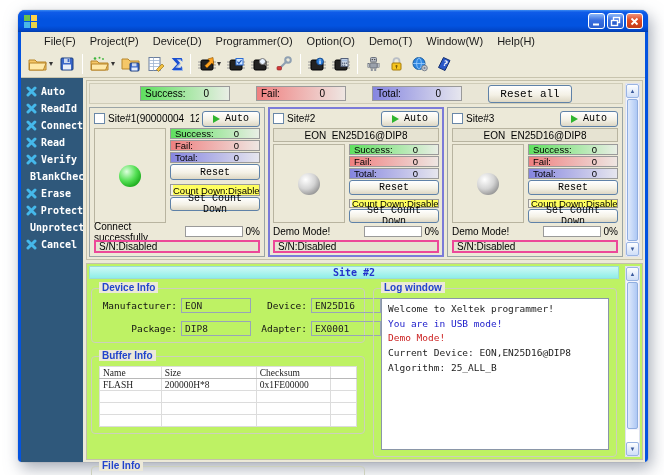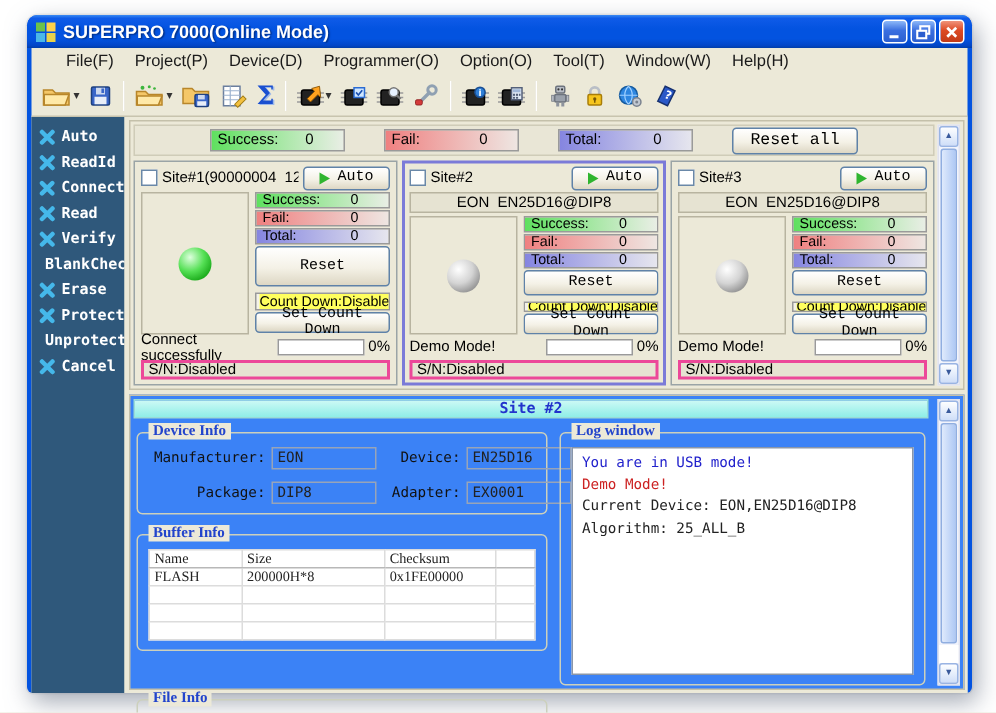--- a/index.html
+++ b/index.html
@@ -59,47 +59,47 @@
   .auto-btn{margin-left:auto;width:58px;height:16px;gap:5px;font-size:10px;flex:none}
   .play{width:0;height:0;border-left:7px solid #2fb52f;border-top:4px solid transparent;border-bottom:4px solid transparent}
   .device-bar{height:14px;border:1px solid #b8b4a0;background:#e6e3d2;font-size:10px;display:flex;align-items:center;justify-content:center;white-space:pre;overflow:hidden}
   .site-main{flex:1;display:flex;gap:4px;min-height:0}
   .led-panel{width:72px;border:1px solid #b8b4a0;display:flex;align-items:center;justify-content:center;flex:none}
   .led{width:22px;height:22px;border-radius:50%}
   .led.green{background:radial-gradient(circle at 35% 30%,#ddffdd,#55e055 45%,#1faf1f 75%,#128a12)}
   .led.gray{background:radial-gradient(circle at 35% 30%,#ffffff,#d4d4d4 45%,#9a9a9a 75%,#7f7f7f)}
   .site-right{flex:1;display:flex;flex-direction:column;gap:1px;min-width:0;overflow:hidden}
   .sbar{height:11px;border:1px solid #9a9a9a;font-size:9.5px;display:flex;align-items:center;padding:0 4px}
-  .reset-btn{height:27px;font-size:10px}
+  .reset-btn{height:16px;font-size:10px}
   .countdown{height:12px;border:1px solid #9a9a9a;background:#f4f2e8;display:flex;align-items:center;padding:0 2px;margin-top:3px;overflow:hidden}
   .cd-text{background:#ffff5e;font-size:9.5px;white-space:nowrap}
   .setcd-btn{height:14px;font-size:10px}
   .site-status{display:flex;align-items:center;gap:3px;height:13px;font-size:10px}
   .progress{margin-left:auto;width:58px;height:11px;border:1px solid #9a9a9a;background:#fff;flex:none}
   .sn-bar{height:13px;border:2px solid #ec4899;background:#e6e3d2;font-size:10px;display:flex;align-items:center;padding:0 3px;white-space:nowrap;overflow:hidden}
 
   
   .vscroll{width:15px;display:flex;flex-direction:column;background:#f2f4fc;border:1px solid #e0e2ee;flex:none}
   .scroll-btn{height:14px;border:1px solid #99b4e3;border-radius:2px;background:linear-gradient(180deg,#fdfeff,#cfdef8);
     color:#3a5a9c;font-size:6px;display:flex;align-items:center;justify-content:center;flex:none}
   .scroll-thumb{flex:1;margin:1px 1px;background:linear-gradient(90deg,#dfeafc,#aec8f4);border:1px solid #90aee0;border-radius:2px}
   .scroll-gap{height:12px;background:#fff;flex:none}
 
   
-  .bottom-region{flex:1;margin-top:3px;border:1px solid #c4c0aa;background:#3b82f6;display:flex;padding:2px;min-height:0;gap:6px}
+  .bottom-region{flex:1;margin-top:3px;border:1px solid #c4c0aa;background:#bef264;display:flex;padding:2px;min-height:0;gap:6px}
   .bottom-inner{flex:1;display:flex;flex-direction:column;min-width:0}
   .detail-header{height:13px;background:linear-gradient(180deg,#cdf9f5,#8feee7);border:1px solid #9adcd6;
     display:flex;align-items:center;justify-content:center;font-size:10px;font-weight:bold;
     font-family:"DejaVu Sans Mono",monospace;color:#2233cc;flex:none}
   .detail-body{flex:1;display:flex;gap:8px;margin-top:4px;min-height:0;padding:0 2px}
   .detail-left{width:274px;display:flex;flex-direction:column;gap:8px;flex:none}
   .detail-right{flex:1;display:flex;flex-direction:column;min-width:0}
   .groupbox{border:1px solid #ccd0bc;border-radius:4px;position:relative;padding:9px 7px 6px;margin-top:5px}
   .group-title{position:absolute;top:-7px;left:7px;background:#ece9d8;padding:0 3px;
-    font-family:Liberation Serif, serif;font-size:10px;font-weight:bold;color:#2244cc;white-space:nowrap}
+    font-family:Liberation Sans, sans-serif;font-size:10px;font-weight:bold;color:#2244cc;white-space:nowrap}
   .di-grid{display:grid;grid-template-columns:78px 70px 52px 70px;gap:8px 4px;align-items:center;
     font-family:"DejaVu Sans Mono",monospace;font-size:9.5px;color:#111}
   .di-label{text-align:right;white-space:nowrap;overflow:hidden}
   .field{border:1px solid #98a4b8;height:15px;display:flex;align-items:center;padding:0 3px;font-size:9.5px;color:#222;overflow:hidden}
   table.buf{width:100%;border-collapse:collapse;background:#fff;border:1px solid #8a96a8;
     font-family:Liberation Serif, serif;font-size:9.5px;color:#222}
   table.buf th,table.buf td{border:1px solid #dcdcdc;height:12px;text-align:left;padding:0 3px;font-weight:normal;white-space:nowrap;overflow:hidden}
   table.buf thead th{border-bottom:1px solid #b8b8b8}
   .groupbox.log{flex:1;display:flex;flex-direction:column;min-height:0}
   .log-box{flex:1;border:1px solid #8a96a8;background:#fff;padding:3px 6px;overflow:hidden;
@@ -112,21 +112,20 @@
 
 <div class="window">
 
   <div class="titlebar">
     <svg width="15" height="15" viewBox="0 0 15 15">
       <rect x="1" y="1" width="6" height="6" fill="#6cc24a"></rect>
         <rect x="8" y="1" width="6" height="6" fill="#ffd24a"></rect>
       <rect x="1" y="8" width="6" height="6" fill="#4ab8e8"></rect>
         <rect x="8" y="8" width="6" height="6" fill="#e8d24a"></rect>
     </svg>
-    <span class="title-text">SUPERPRO 7000(Online Mode)</span>
     <span class="win-controls">
       <span class="wbtn bluish">
           <svg width="11" height="11" viewBox="0 0 11 11">
             <rect x="2" y="7.5" width="6" height="2" fill="#fff"></rect>
           </svg>
         </span>
       <span class="wbtn bluish">
           <svg width="11" height="11" viewBox="0 0 11 11">
             <rect x="3.5" y="1.5" width="6" height="5" fill="none" stroke="#fff" stroke-width="1.4"></rect>
             <rect x="1.5" y="4.5" width="6" height="5" fill="#2b5ecf" stroke="#fff" stroke-width="1.4"></rect>
@@ -139,21 +138,21 @@
         </span>
     </span>
   </div>
 
   <div class="menubar" style="margin:0 3px;">
     <span class="menu-item">File(F)</span>
     <span class="menu-item">Project(P)</span>
     <span class="menu-item">Device(D)</span>
     <span class="menu-item">Programmer(O)</span>
     <span class="menu-item">Option(O)</span>
-    <span class="menu-item">Tool(T)</span>
+    <span class="menu-item">Demo(T)</span>
     <span class="menu-item">Window(W)</span>
     <span class="menu-item">Help(H)</span>
   </div>
 
   <div class="toolbar" style="margin:0 3px;">
     <span class="tbtn">
       <svg width="20" height="16" viewBox="0 0 20 16">
         <path d="M1 4 h6 l2 2 h9 v8 H1 Z" fill="#f5c768" stroke="#b8862a"></path>
         <path d="M1.5 7 h16.5 l-2.6 7 H1.5 Z" fill="#ffe9a8" stroke="#b8862a"></path>
       </svg>
@@ -573,20 +572,21 @@
               <div class="groupbox" style="margin-top:24px">
                 <span class="group-title">File Info</span>
 
               </div>
             </div>
 
             <div class="detail-right">
               <div class="groupbox log">
                 <span class="group-title">Log window</span>
                 <div class="log-box">
+                  <div class="log-line c-black">Welcome to Xeltek programmer!</div>
                   <div class="log-line c-blue">You are in USB mode!</div>
                   <div class="log-line c-red">Demo Mode!</div>
                   <div class="log-line c-black">Current Device: EON,EN25D16@DIP8</div>
                   <div class="log-line c-black">Algorithm: 25_ALL_B</div>
                 </div>
               </div>
             </div>
           </div>
         </div>
 

